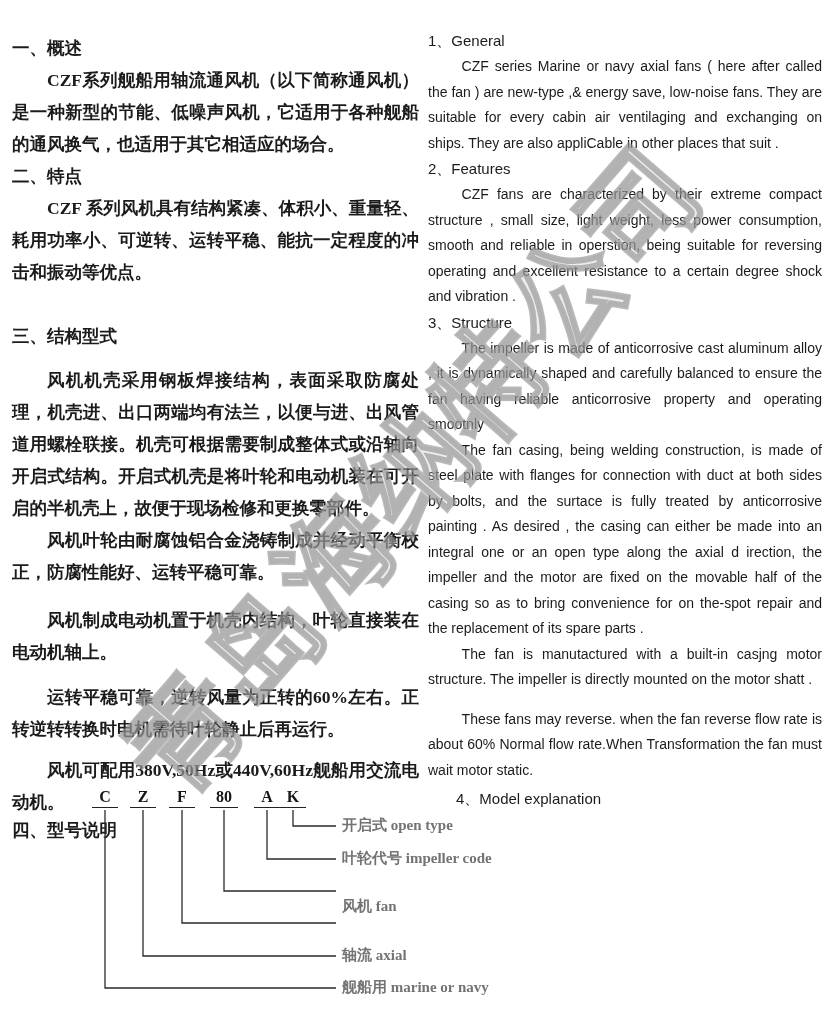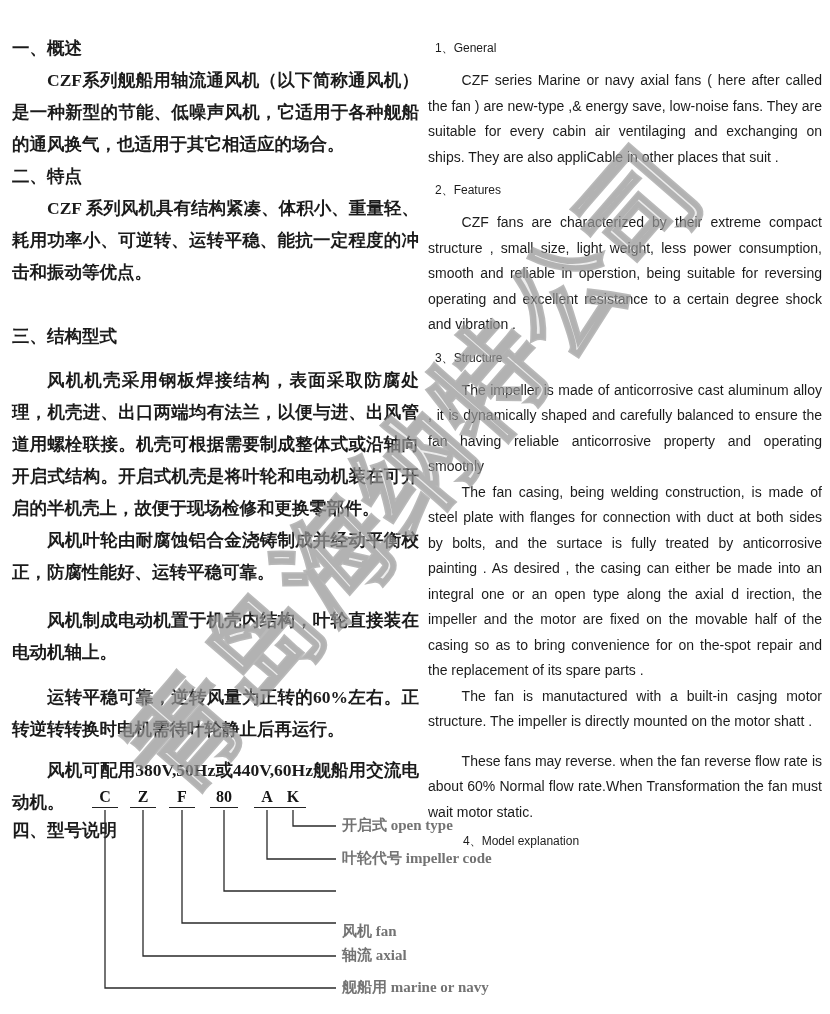--- a/index.html
+++ b/index.html
@@ -71,22 +71,22 @@
     top: 28px;
     width: 394px;
     z-index: 1;
     font-family: "Liberation Sans", sans-serif;
     font-size: 14px;
     line-height: 25.5px;
     text-align: justify;
     color: #1b1b1b;
   }
   .en-h {
-    margin: 7px;
-    font-size: 12px;
+    margin: 0;
+    font-size: 15px;
     line-height: 26px;
     font-weight: 400;
   }
   .en-p {
     margin: 0;
     text-indent: 2.4em;
   }
   .en-p.m14 { margin-top: 14px; }
   .en-p.m16 { margin-top: 16px; }
   .en-h.indent { padding-left: 28px; margin-top: 3px; }
@@ -176,18 +176,18 @@
 
     <span class="code" style="left:92px">C</span>
     <span class="code" style="left:130px">Z</span>
     <span class="code" style="left:169px">F</span>
     <span class="code" style="left:210px; width:28px">80</span>
     <span class="code" style="left:254px">A</span>
     <span class="code" style="left:280px">K</span>
 
     <div class="dlabel" style="top:30px">开启式 open type</div>
     <div class="dlabel" style="top:63px">叶轮代号 impeller code</div>
-    <div class="dlabel" style="top:136px">风机 fan</div>
+    <div class="dlabel" style="top:111px">风机 fan</div>
     <div class="dlabel" style="top:160px">轴流 axial</div>
     <div class="dlabel" style="top:192px">舰船用  marine or navy</div>
   </div>
 
 </div>
 
 </body></html>

